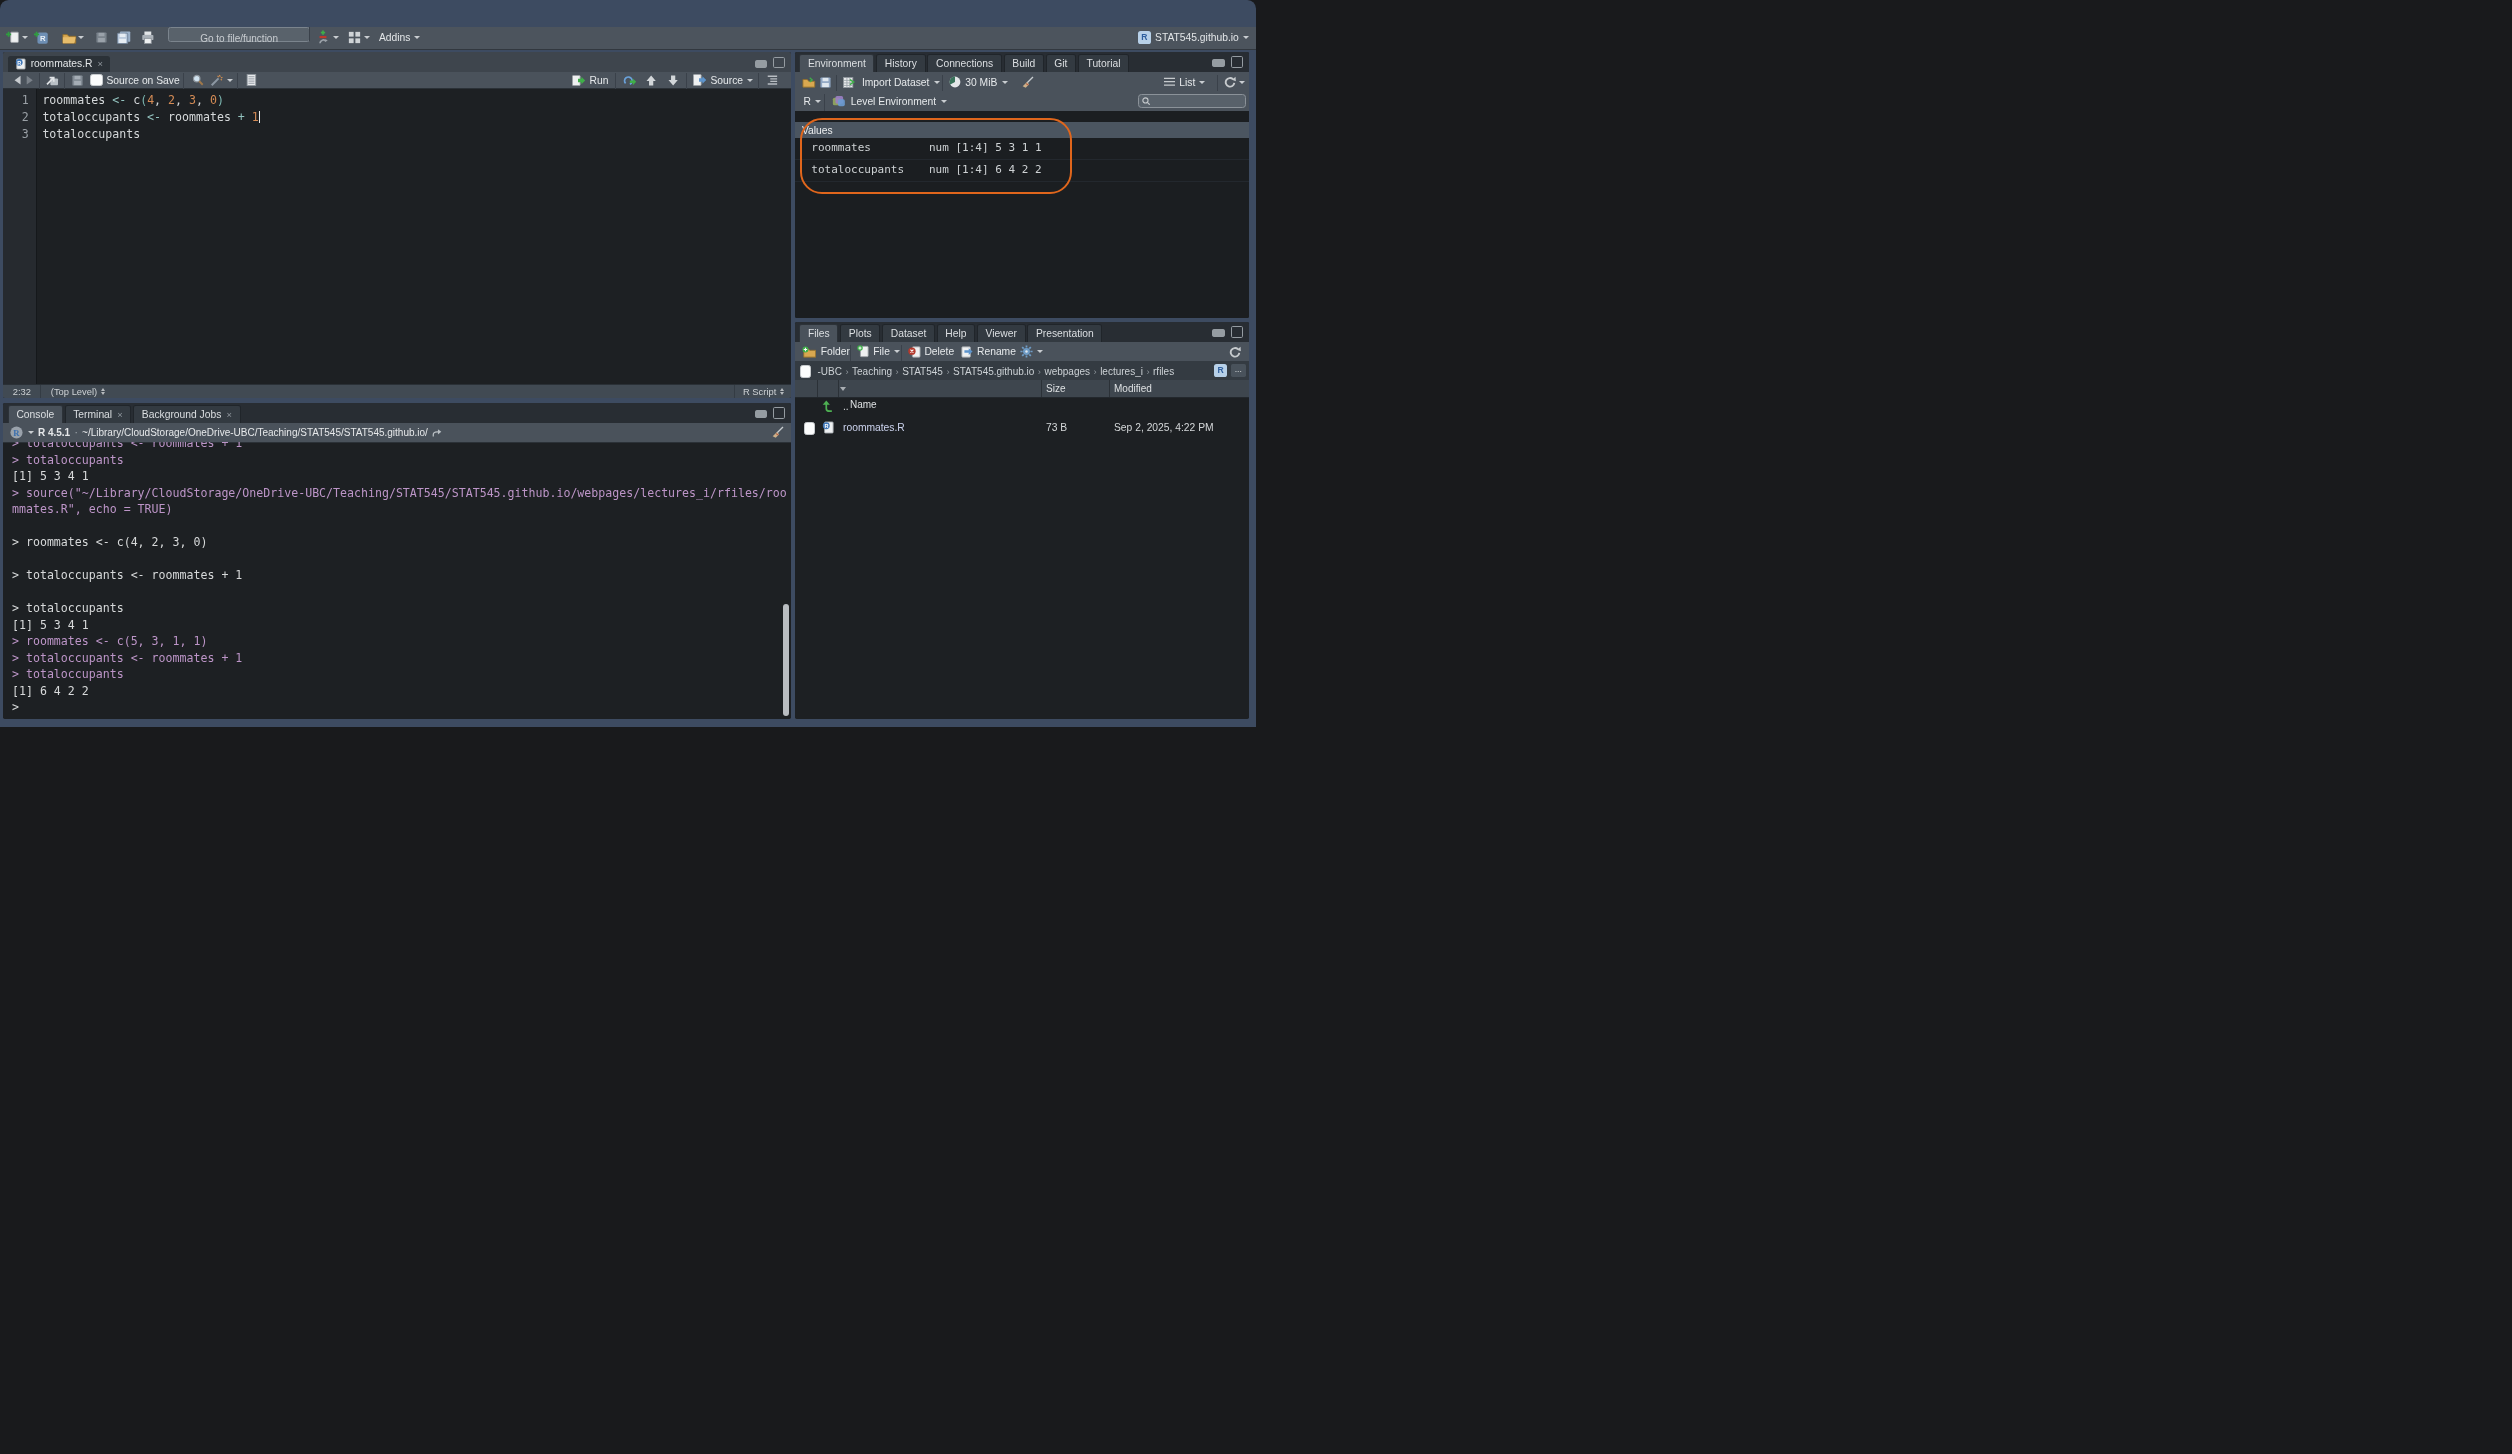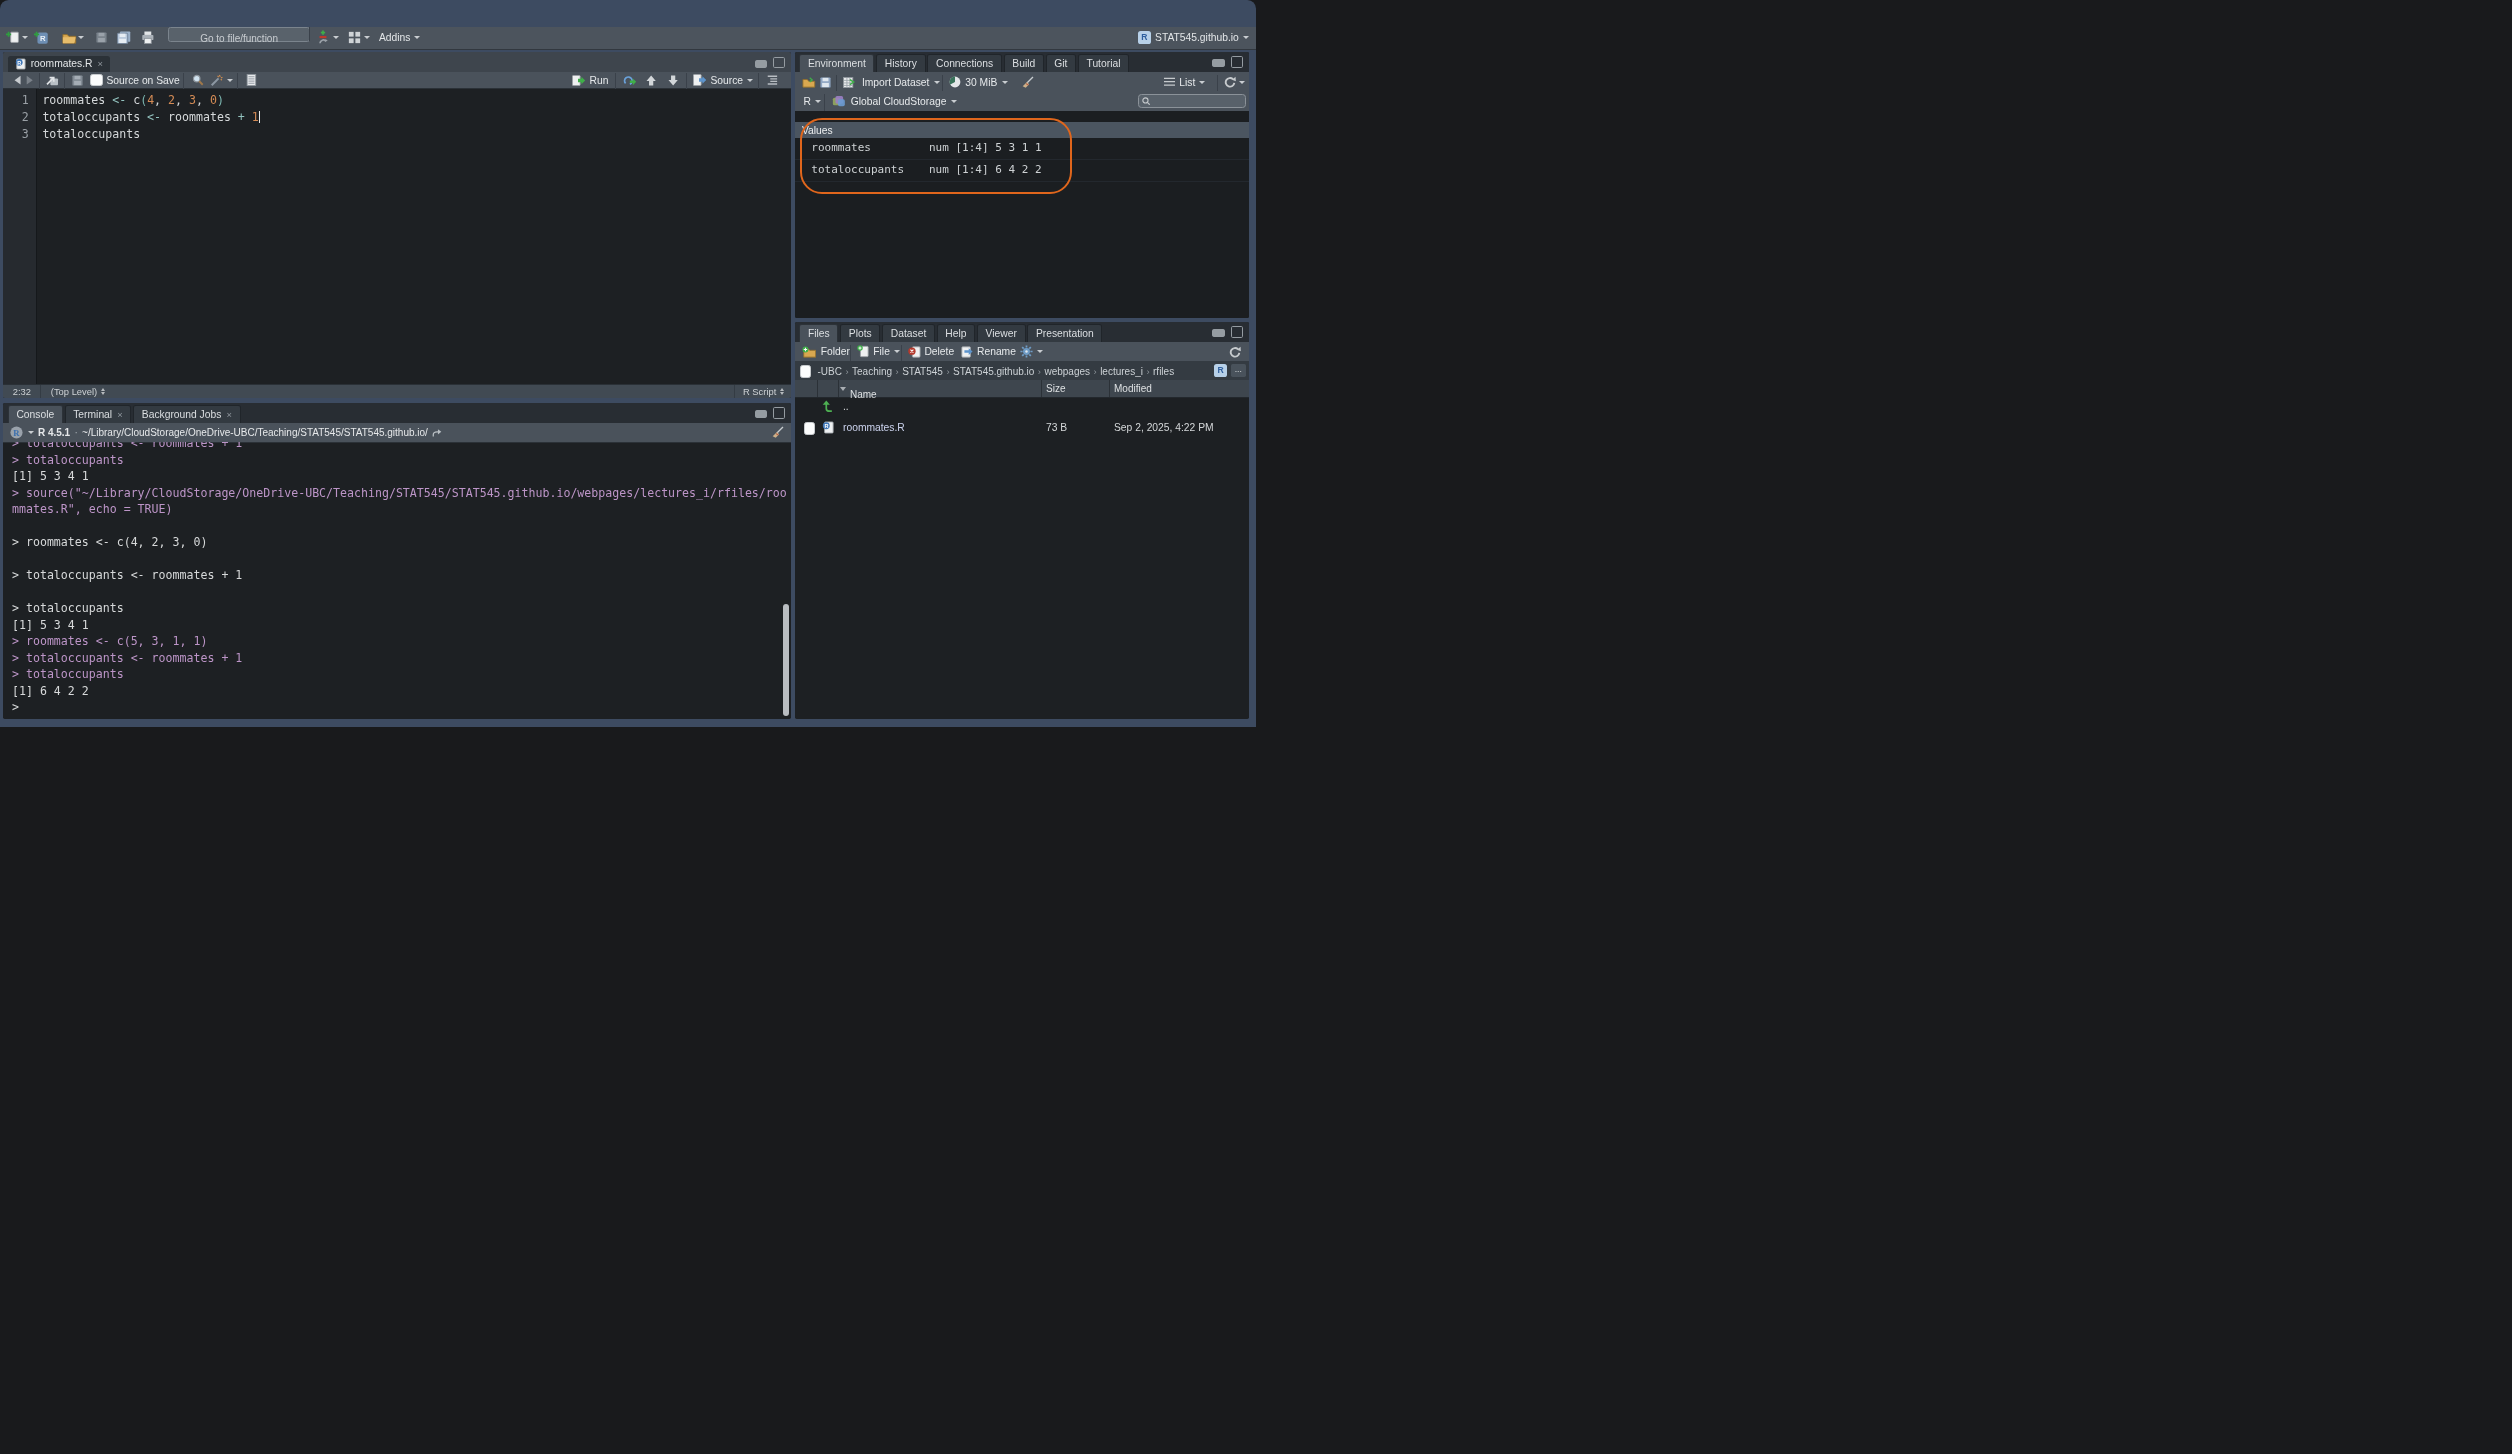--- a/index.html
+++ b/index.html
@@ -514,21 +514,21 @@
           <span class="tlabel">R</span>
           <span class="caret" style="margin-left:4.3px"></span>
         </div>
       <div class="ti vsep" style="left:29px;top:2.6px"></div>
       <div class="ti" style="left:37px">
         <svg width="13.7" height="13" viewBox="0 0 16 15">
             <rect x="1" y="3" width="9" height="9" rx="2" fill="#8ca05e"></rect>
             <rect x="4" y="1" width="9" height="9" rx="2" fill="#9b7fc4" opacity="0.9"></rect>
             <rect x="7" y="5" width="8" height="8" rx="2" fill="#6b9bd2" opacity="0.9"></rect>
           </svg>
-        <span class="tlabel" style="margin-left:5.1px">Global CloudStorage</span>
+        <span class="tlabel" style="margin-left:5.1px">Level Environment</span>
         <span class="caret" style="margin-left:5.1px"></span>
       </div>
       <div class="search-box">
         <svg width="8.6" height="8.6" viewBox="0 0 10 10">
             <circle cx="4" cy="4" r="3" fill="none" stroke="#c6cacd" stroke-width="1.3"></circle>
             <line x1="6.2" y1="6.2" x2="9" y2="9" stroke="#c6cacd" stroke-width="1.3"></line>
           </svg>
       </div>
     </div>
     <div id="env-body">
@@ -652,21 +652,21 @@
         </div>
       <span class="rbadge">R</span>
       <span class="more-box">...</span>
     </div>
     <div id="col-hdr">
       <div class="hdr-div" style="left:22px"></div>
         <div class="hdr-div" style="left:43px"></div>
       <div class="hdr-div" style="left:246px"></div>
         <div class="hdr-div" style="left:314px"></div>
       <span class="sort-tri"></span>
-      <span style="position:absolute;left:55px;top:9px">Name</span>
+      <span style="position:absolute;left:55px;top:19px">Name</span>
       <span style="position:absolute;left:251px;top:2.6px">Size</span>
       <span style="position:absolute;left:319px;top:2.6px">Modified</span>
     </div>
     <div id="files-rows">
         <div class="frow">
           <svg width="12" height="13" class="ficon" viewBox="0 0 14 15">
             <path d="M5 3.5 L5 10 Q5 13 9 13 H11.5" stroke="#4db052" stroke-width="2" fill="none"></path>
             <polygon points="5,0.5 0.8,5.5 9.2,5.5" fill="#4db052"></polygon>
           </svg>
           <span class="fname">..</span>

